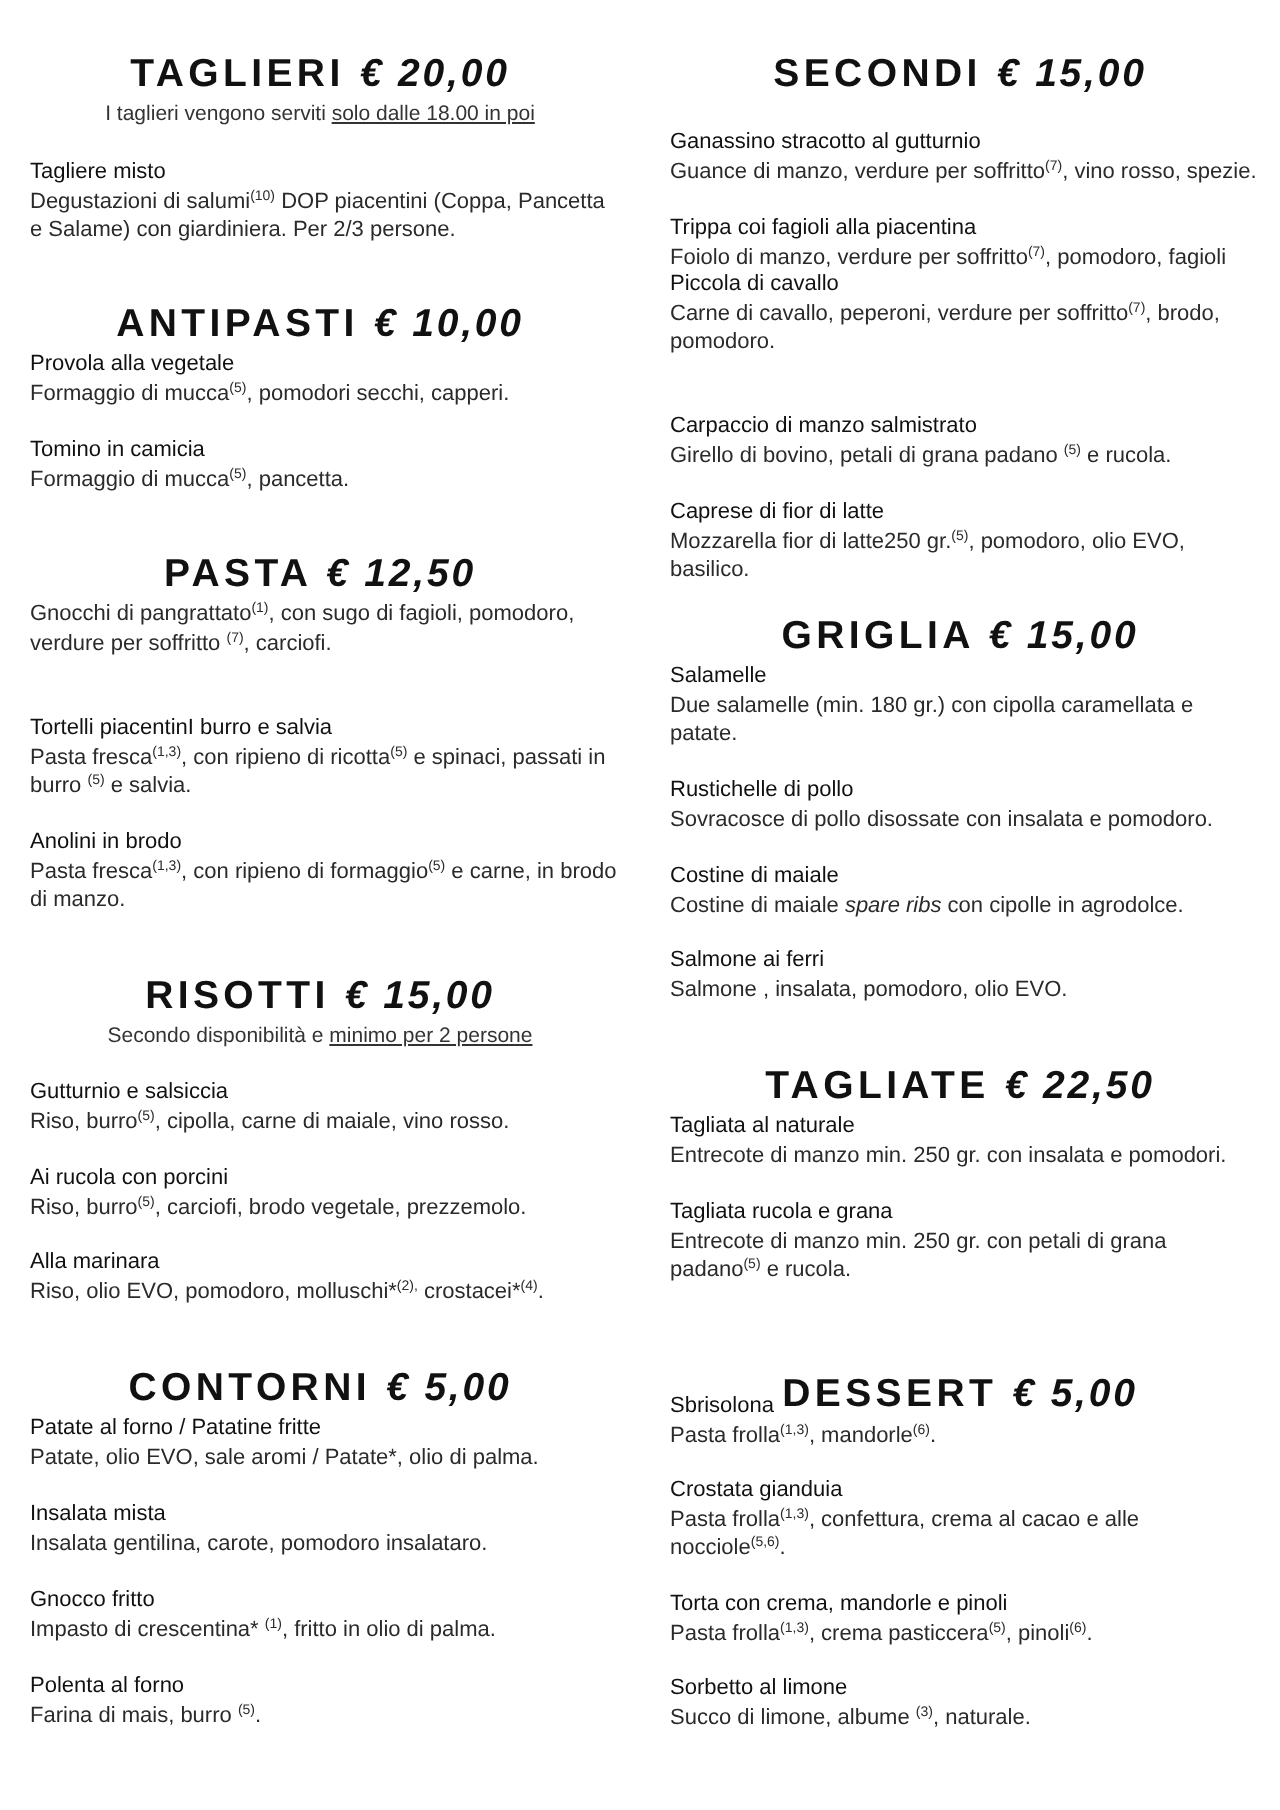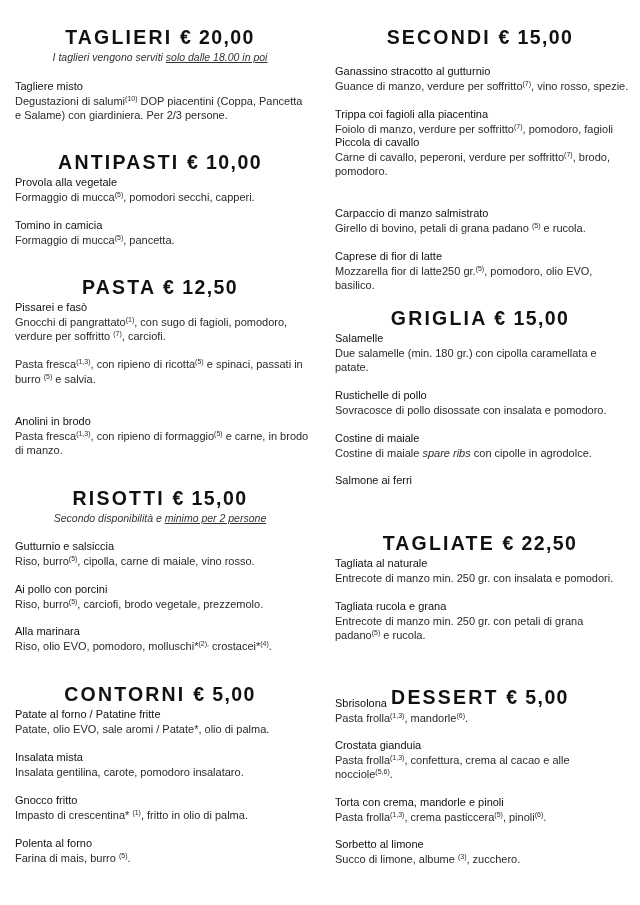--- a/index.html
+++ b/index.html
@@ -10,23 +10,23 @@
   }
   .col { position: absolute; top: 0; width: 300px; }
   .col.left { left: 15px; }
   .col.right { left: 335px; }
   .section { position: absolute; left: 0; width: 300px; }
   .sec-title {
     text-align: center; font-weight: bold; font-size: 19.5px;
     letter-spacing: 2.2px; line-height: 24px; margin: 0; color: #111;
     width: 290px;
   }
-  .sec-title .price { letter-spacing: 1.4px; }
+  .sec-title .price { font-style: italic; letter-spacing: 1.4px; }
   .sec-note {
-    text-align: center; font-style: italic; font-size: 10.5px; line-height: 14px;
+    text-align: center; font-size: 10.5px; line-height: 14px;
     color: #333; width: 290px; margin-top: 1px;
   }
   .sec-note .u { text-decoration: underline; }
   .item { position: absolute; left: 0; width: 295px; }
   .item-name { font-weight: normal; font-size: 11px; line-height: 14.5px; color: #111; }
   .item-desc { font-size: 11px; line-height: 14.5px; color: #2a2a2a; }
   .item-desc sup { font-size: 7px; line-height: 0; vertical-align: 4px; }
   .item-desc i { font-style: italic; }
 </style>
 </head>
@@ -52,41 +52,41 @@
   </div>
   <div class="item" style="top:218px">
     <div class="item-name">Tomino in camicia</div>
     <div class="item-desc"><span>Formaggio di mucca</span><sup>(5)</sup><span>, pancetta.</span></div>
   </div>
 
   <div class="section" style="top:275px">
     <h2 class="sec-title"><span>PASTA</span> <span class="price">€ 12,50</span></h2>
   </div>
   <div class="item" style="top:300px">
-    <div class="item-name">Pissarei e fasò</div>
     <div class="item-desc"><span>Gnocchi di pangrattato</span><sup>(1)</sup><span>, con sugo di fagioli, pomodoro, verdure per soffritto </span><sup>(7)</sup><span>, carciofi.</span></div>
   </div>
   <div class="item" style="top:357px">
+    <div class="item-name">Tortelli piacentinI burro e salvia</div>
     <div class="item-desc"><span>Pasta fresca</span><sup>(1,3)</sup><span>, con ripieno di ricotta</span><sup>(5)</sup><span> e spinaci, passati in burro </span><sup>(5)</sup><span> e salvia.</span></div>
   </div>
   <div class="item" style="top:414px">
     <div class="item-name">Anolini in brodo</div>
     <div class="item-desc"><span>Pasta fresca</span><sup>(1,3)</sup><span>, con ripieno di formaggio</span><sup>(5)</sup><span> e carne, in brodo di manzo.</span></div>
   </div>
 
   <div class="section" style="top:486px">
     <h2 class="sec-title"><span>RISOTTI</span> <span class="price">€ 15,00</span></h2>
     <div class="sec-note"><span>Secondo disponibilità e </span><span class="u">minimo per 2 persone</span></div>
   </div>
   <div class="item" style="top:539px">
     <div class="item-name">Gutturnio e salsiccia</div>
     <div class="item-desc"><span>Riso, burro</span><sup>(5)</sup><span>, cipolla, carne di maiale, vino rosso.</span></div>
   </div>
   <div class="item" style="top:582px">
-    <div class="item-name">Ai pollo con porcini</div>
+    <div class="item-name">Ai rucola con porcini</div>
     <div class="item-desc"><span>Riso, burro</span><sup>(5)</sup><span>, carciofi, brodo vegetale, prezzemolo.</span></div>
   </div>
   <div class="item" style="top:624px">
     <div class="item-name">Alla marinara</div>
     <div class="item-desc"><span>Riso, olio EVO, pomodoro, molluschi*</span><sup>(2),</sup><span> crostacei*</span><sup>(4)</sup><span>.</span></div>
   </div>
 
   <div class="section" style="top:682px">
     <h2 class="sec-title"><span>CONTORNI</span> <span class="price">€ 5,00</span></h2>
   </div>
@@ -144,20 +144,21 @@
   <div class="item" style="top:388px">
     <div class="item-name">Rustichelle di pollo</div>
     <div class="item-desc"><span>Sovracosce di pollo disossate con insalata e pomodoro.</span></div>
   </div>
   <div class="item" style="top:431px">
     <div class="item-name">Costine di maiale</div>
     <div class="item-desc"><span>Costine di maiale </span><i>spare ribs</i><span> con cipolle in agrodolce.</span></div>
   </div>
   <div class="item" style="top:473px">
     <div class="item-name">Salmone ai ferri</div>
+    <div class="item-desc"><span>Salmone , insalata, pomodoro, olio EVO.</span></div>
   </div>
 
   <div class="section" style="top:531px">
     <h2 class="sec-title"><span>TAGLIATE</span> <span class="price">€ 22,50</span></h2>
   </div>
   <div class="item" style="top:556px">
     <div class="item-name">Tagliata al naturale</div>
     <div class="item-desc"><span>Entrecote di manzo min. 250 gr. con insalata e pomodori.</span></div>
   </div>
   <div class="item" style="top:599px">
@@ -175,15 +176,15 @@
   <div class="item" style="top:738px">
     <div class="item-name">Crostata gianduia</div>
     <div class="item-desc"><span>Pasta frolla</span><sup>(1,3)</sup><span>, confettura, crema al cacao e alle nocciole</span><sup>(5,6)</sup><span>.</span></div>
   </div>
   <div class="item" style="top:795px">
     <div class="item-name">Torta con crema, mandorle e pinoli</div>
     <div class="item-desc"><span>Pasta frolla</span><sup>(1,3)</sup><span>, crema pasticcera</span><sup>(5)</sup><span>, pinoli</span><sup>(6)</sup><span>.</span></div>
   </div>
   <div class="item" style="top:837px">
     <div class="item-name">Sorbetto al limone</div>
-    <div class="item-desc"><span>Succo di limone, albume </span><sup>(3)</sup><span>, zucchero.</span></div>
+    <div class="item-desc"><span>Succo di limone, albume </span><sup>(3)</sup><span>, naturale.</span></div>
   </div>
 </div>
 
 </body></html>

